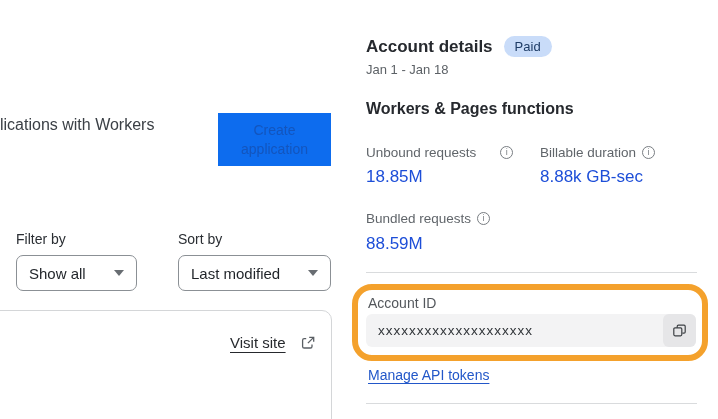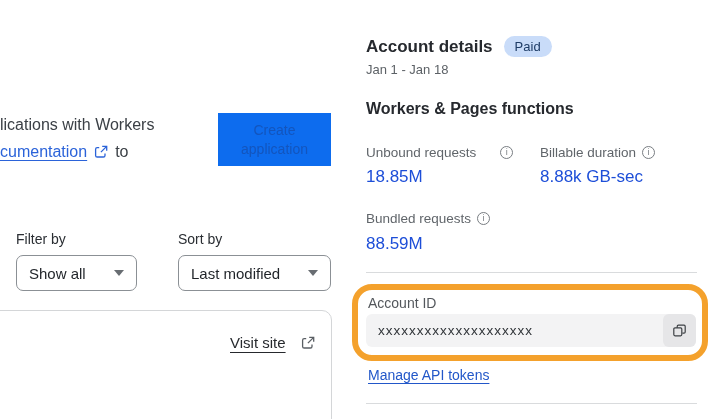--- a/index.html
+++ b/index.html
@@ -104,31 +104,20 @@
   .manage-link { left:368px; top:367px; font-size:14px; color:#2257c9;
                  text-decoration:underline; text-underline-offset:3px; cursor:pointer; }
 </style>
 </head>
 <body>
 
 <div class="stage">
 
   <div class="abs intro-line1">lications with Workers</div>
 
-  <div class="abs intro-line2">
-    <span class="intro-link">cumentation</span>
-    <span class="ext-icon">
-      <svg width="14" height="14" viewBox="0 0 14 14" fill="none">
-        <path d="M5.2 2.6H3.2C2.3 2.6 1.6 3.3 1.6 4.2v6.2c0 .9.7 1.6 1.6 1.6h6.2c.9 0 1.6-.7 1.6-1.6V8.4" stroke="#2b63d9" stroke-width="1.3"></path>
-        <path d="M8.2 1.3h4.5v4.5" stroke="#2b63d9" stroke-width="1.3"></path>
-        <path d="M12.4 1.6 6.9 7.1" stroke="#2b63d9" stroke-width="1.3"></path>
-      </svg>
-    </span>
-    <span>to</span>
-  </div>
 
   <button class="abs create-btn">Create application</button>
 
   <div class="abs field-label filter-label">Filter by</div>
   <div class="abs field-label sort-label">Sort by</div>
 
   <div class="abs select-box select-filter">
     <span>Show all</span>
     <span class="caret"></span>
   </div>

